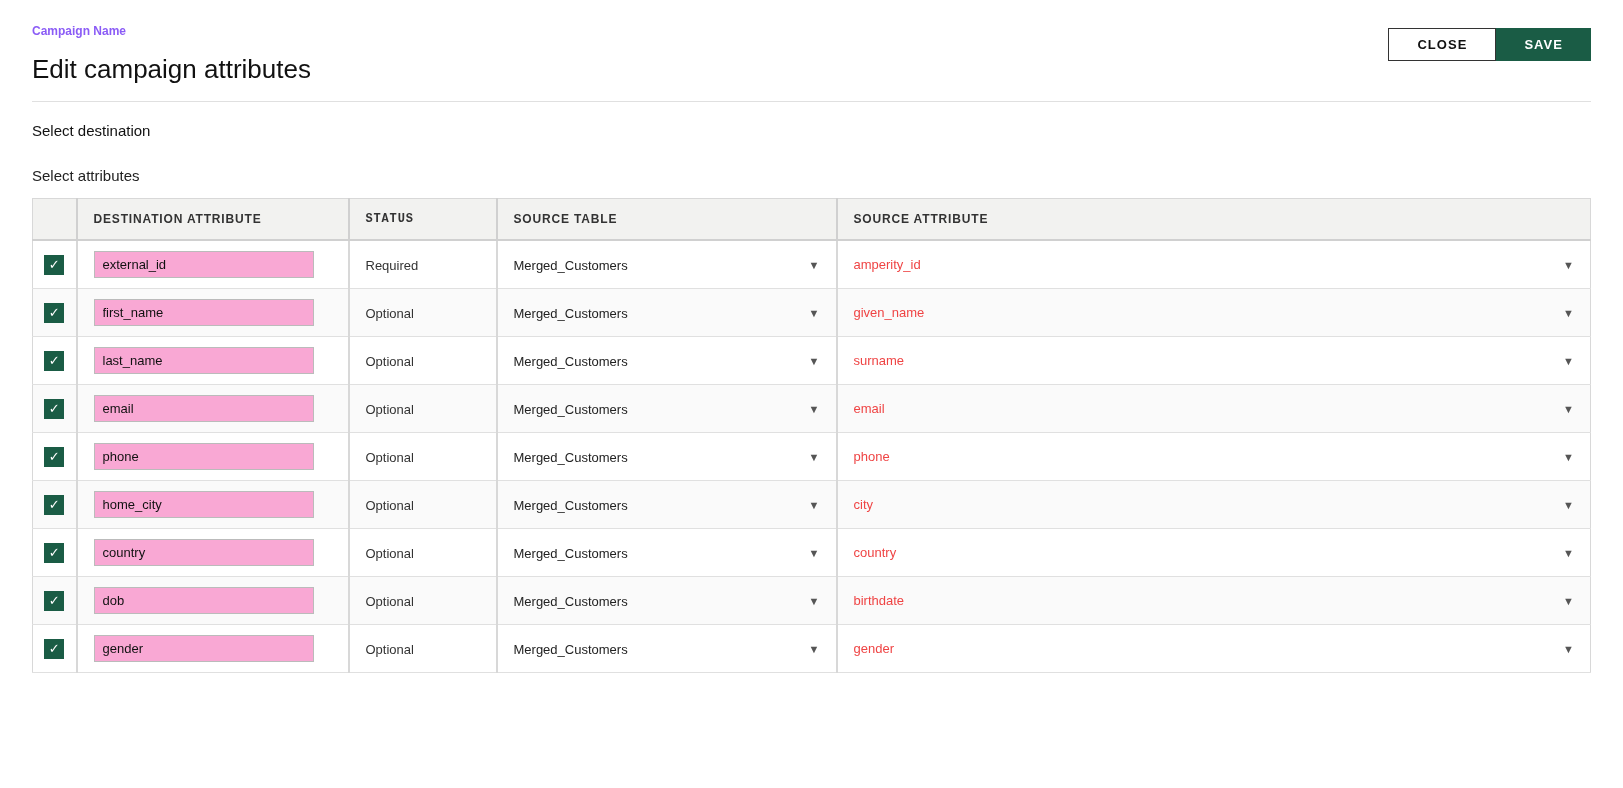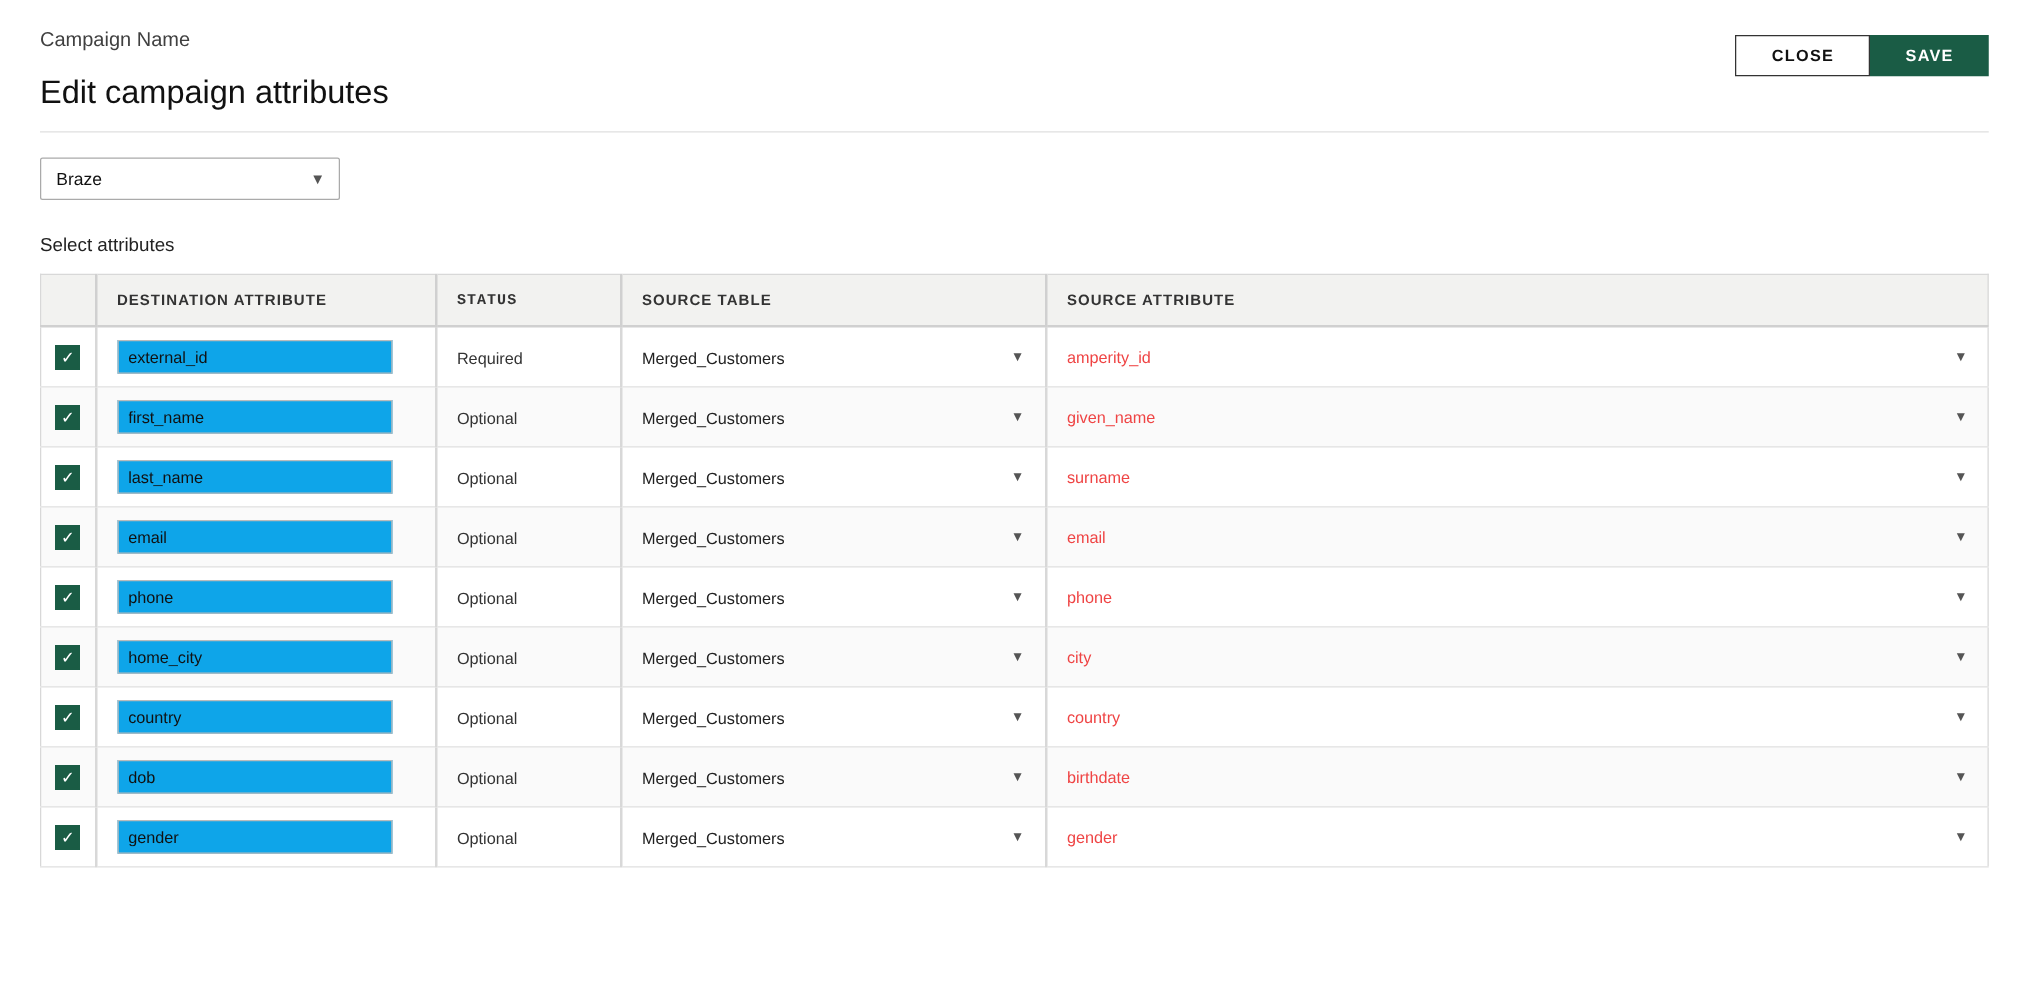--- a/index.html
+++ b/index.html
@@ -15,23 +15,23 @@
       max-width: 1623px;
     }
     .header-row {
       display: flex;
       justify-content: space-between;
       align-items: flex-start;
       margin-bottom: 8px;
     }
     .title-block {}
     .campaign-name {
-      font-size: 16px;
-      font-weight: normal;
-      color: #404040;
+      font-size: 12px;
+      font-weight: bold;
+      color: #8b5cf6;
     }
     .page-title {
       font-size: 26px;
       font-weight: normal;
       color: #111;
       margin-top: 16px;
     }
     .header-buttons {
       display: flex;
       margin-top: 4px;
@@ -167,21 +167,21 @@
       color: #fff;
       font-size: 13px;
       line-height: 1;
     }
     .dest-attr-input {
       border: 1px solid #bbb;
       padding: 5px 8px;
       font-size: 13px;
       color: #111;
       width: 220px;
-      background: #0ea5e9;
+      background: #f9a8d4;
     }
     .status-text {
       font-size: 13px;
       color: #333;
     }
     .source-table-select-wrap {
       position: relative;
       display: inline-flex;
       align-items: center;
       width: 100%;
@@ -225,29 +225,21 @@
     </div>
     <div class="header-buttons">
       <button class="btn-close">CLOSE</button>
       <button class="btn-save">SAVE</button>
     </div>
   </div>
 
   <hr class="divider">
 
   <div class="destination-select-wrapper">
-    <div class="select-wrapper">
-      <select>
-        <option>Braze</option>
-        <option>Salesforce</option>
-        <option>Klaviyo</option>
-        <option>Google Ads</option>
-      </select>
-      <span class="select-chevron">▼</span>
-    </div>
+    <div class="section-label">Select destination</div>
   </div>
 
   <div>
     <div class="attributes-label">Select attributes</div>
 
     <table class="attributes-table">
       <thead>
         <tr>
           <th class="col-checkbox"></th>
           <th class="col-dest">DESTINATION ATTRIBUTE</th>

